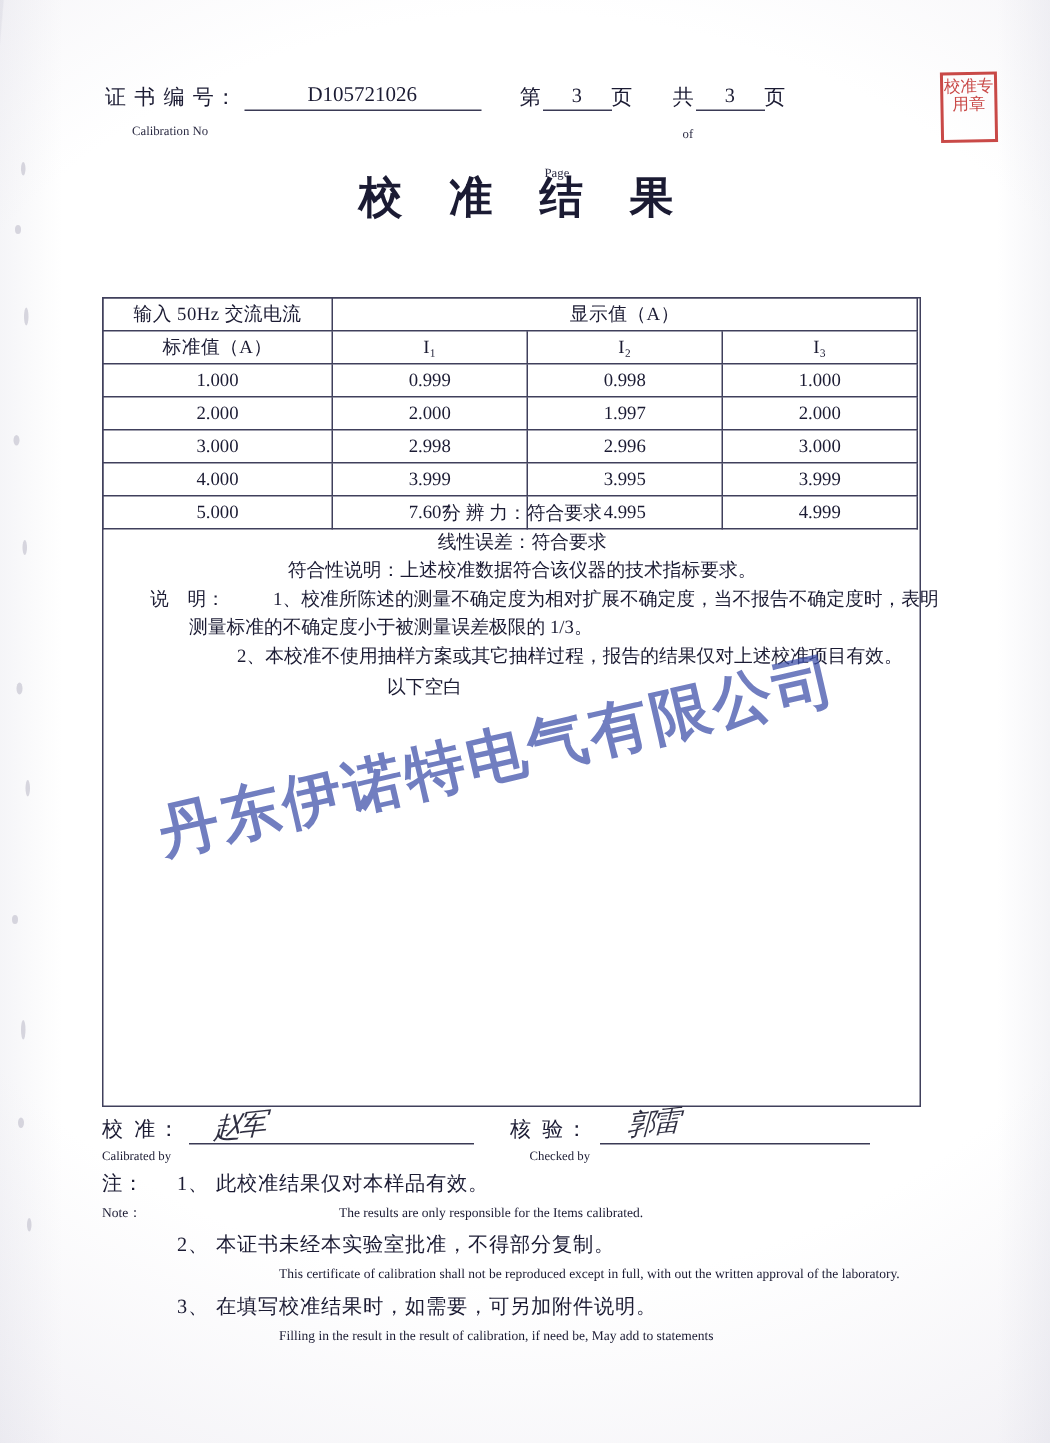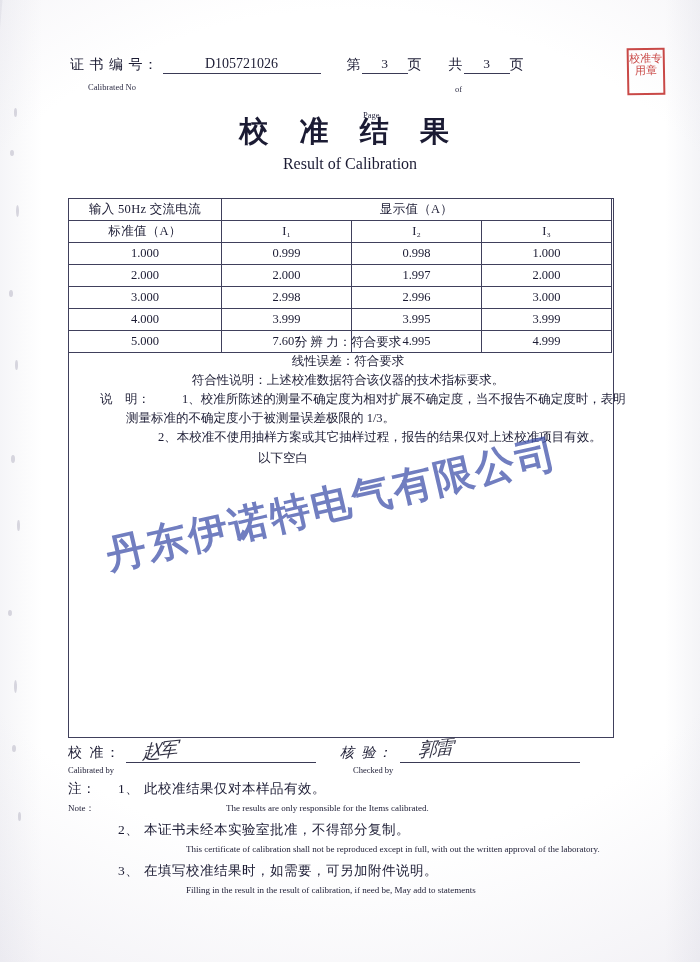--- a/index.html
+++ b/index.html
@@ -232,28 +232,27 @@
     <span class="val">D105721026</span>
     <span class="gap"></span>
     <span class="cn">第</span>
     <span class="num">3</span>
     <span class="cn">页</span>
     <span class="gap"></span>
     <span class="cn">共</span>
     <span class="num">3</span>
     <span class="cn">页</span>
   </div>
-  <div class="sub-en" style="left:88px; top:82px;">Calibrated No</div>
+  <div class="sub-en" style="left:88px; top:82px;">Calibration No</div>
   <div class="sub-en" style="left:363px; top:82px;margin-top:28px;">Page</div>
   <div class="sub-en" style="left:455px; top:84px;">of</div>
 
   <div class="stamp">校准专用章</div>
 
   <div class="title-cn">校 准 结 果</div>
-  <div class="title-en">Result of Calibration</div>
 
   <table class="result">
     <tbody>
         <tr>
       <td class="col-std hdr-cn" rowspan="1">输入 50Hz 交流电流</td>
       <td class="hdr-cn" colspan="3">显示值（A）</td>
     </tr>
     <tr>
       <td class="col-std hdr-cn">标准值（A）</td>
       <td>I₁</td>
@@ -313,21 +312,21 @@
   <div class="frame"></div>
 
   <div class="watermark">丹东伊诺特电气有限公司</div>
 
   <div>
     <div class="sig-label" style="left:68px; top:744px;">校 准：</div>
     <div class="sig-en" style="left:68px; top:765px;">Calibrated by</div>
     <div class="sig-line" style="left:126px; top:762px; width:190px;"></div>
     <div class="sig-ink" style="left:142px; top:738px;">赵军</div>
 
-    <div class="sig-label" style="left:340px; top:744px;font-style:italic;">核 验：</div>
+    <div class="sig-label" style="left:340px; top:744px;">核 验：</div>
     <div class="sig-en" style="left:353px; top:765px;">Checked by</div>
     <div class="sig-line" style="left:400px; top:762px; width:180px;"></div>
     <div class="sig-ink" style="left:418px; top:736px;">郭雷</div>
   </div>
 
   <div class="foot">
     <div class="cn r" style="left:0px; top:0px;">注：</div>
     <div class="en r" style="left:0px; top:22px;">Note：</div>
 
     <div class="cn r" style="left:50px; top:0px;">1、</div>

